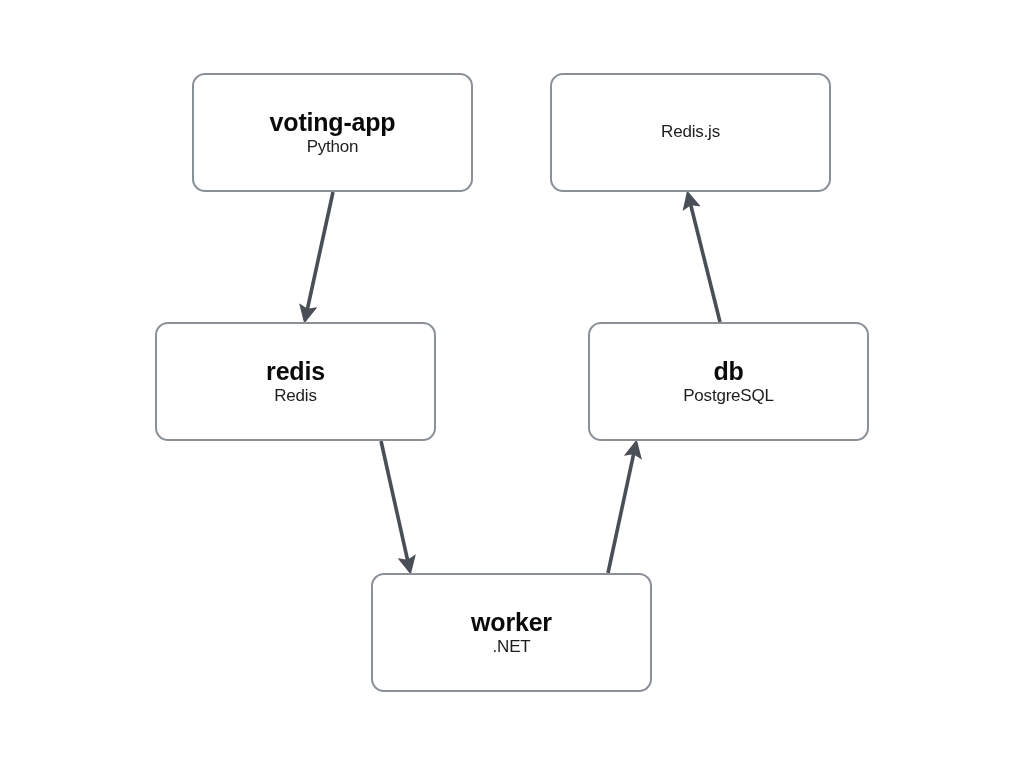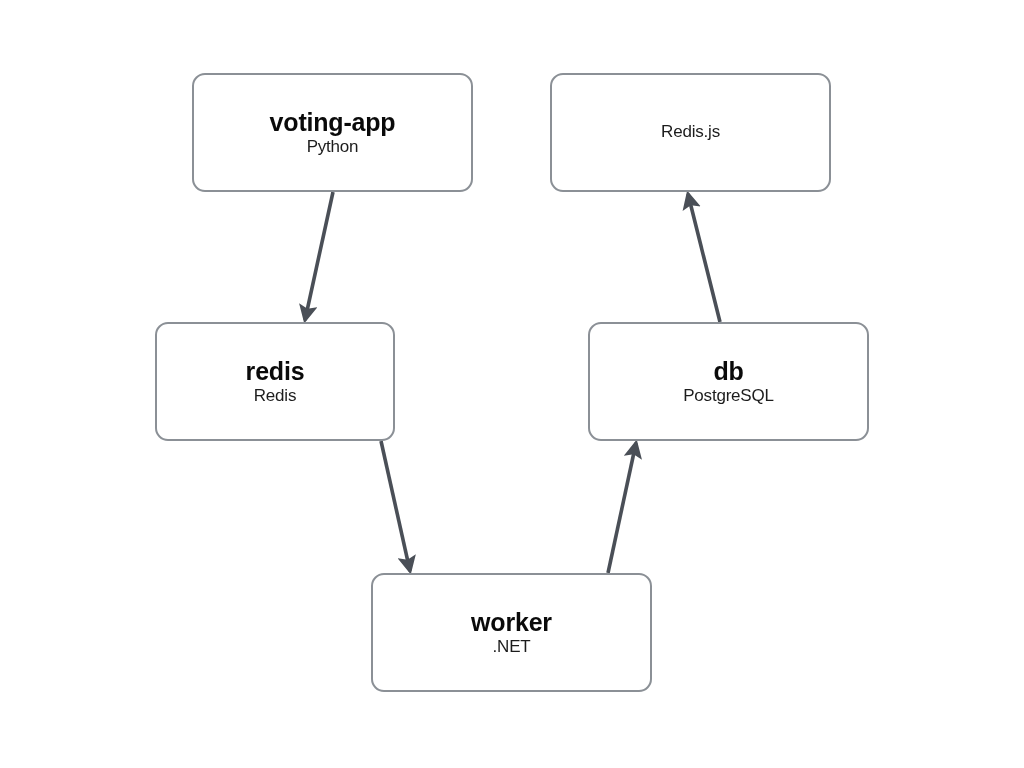--- a/index.html
+++ b/index.html
@@ -75,21 +75,21 @@
 
   <div class="node" style="left:192px; top:73px; width:281px; height:119px;">
     <div class="node-title">voting-app</div>
     <div class="node-subtitle">Python</div>
   </div>
 
   <div class="node" style="left:550px; top:73px; width:281px; height:119px;">
     <div class="node-subtitle">Redis.js</div>
   </div>
 
-  <div class="node" style="left:155px; top:322px; width:240px; height:119px;">
+  <div class="node" style="left:155px; top:322px; width:281px; height:119px;">
     <div class="node-title">redis</div>
     <div class="node-subtitle">Redis</div>
   </div>
 
   <div class="node" style="left:588px; top:322px; width:281px; height:119px;">
     <div class="node-title">db</div>
     <div class="node-subtitle">PostgreSQL</div>
   </div>
 
   <div class="node" style="left:371px; top:573px; width:281px; height:119px;">

